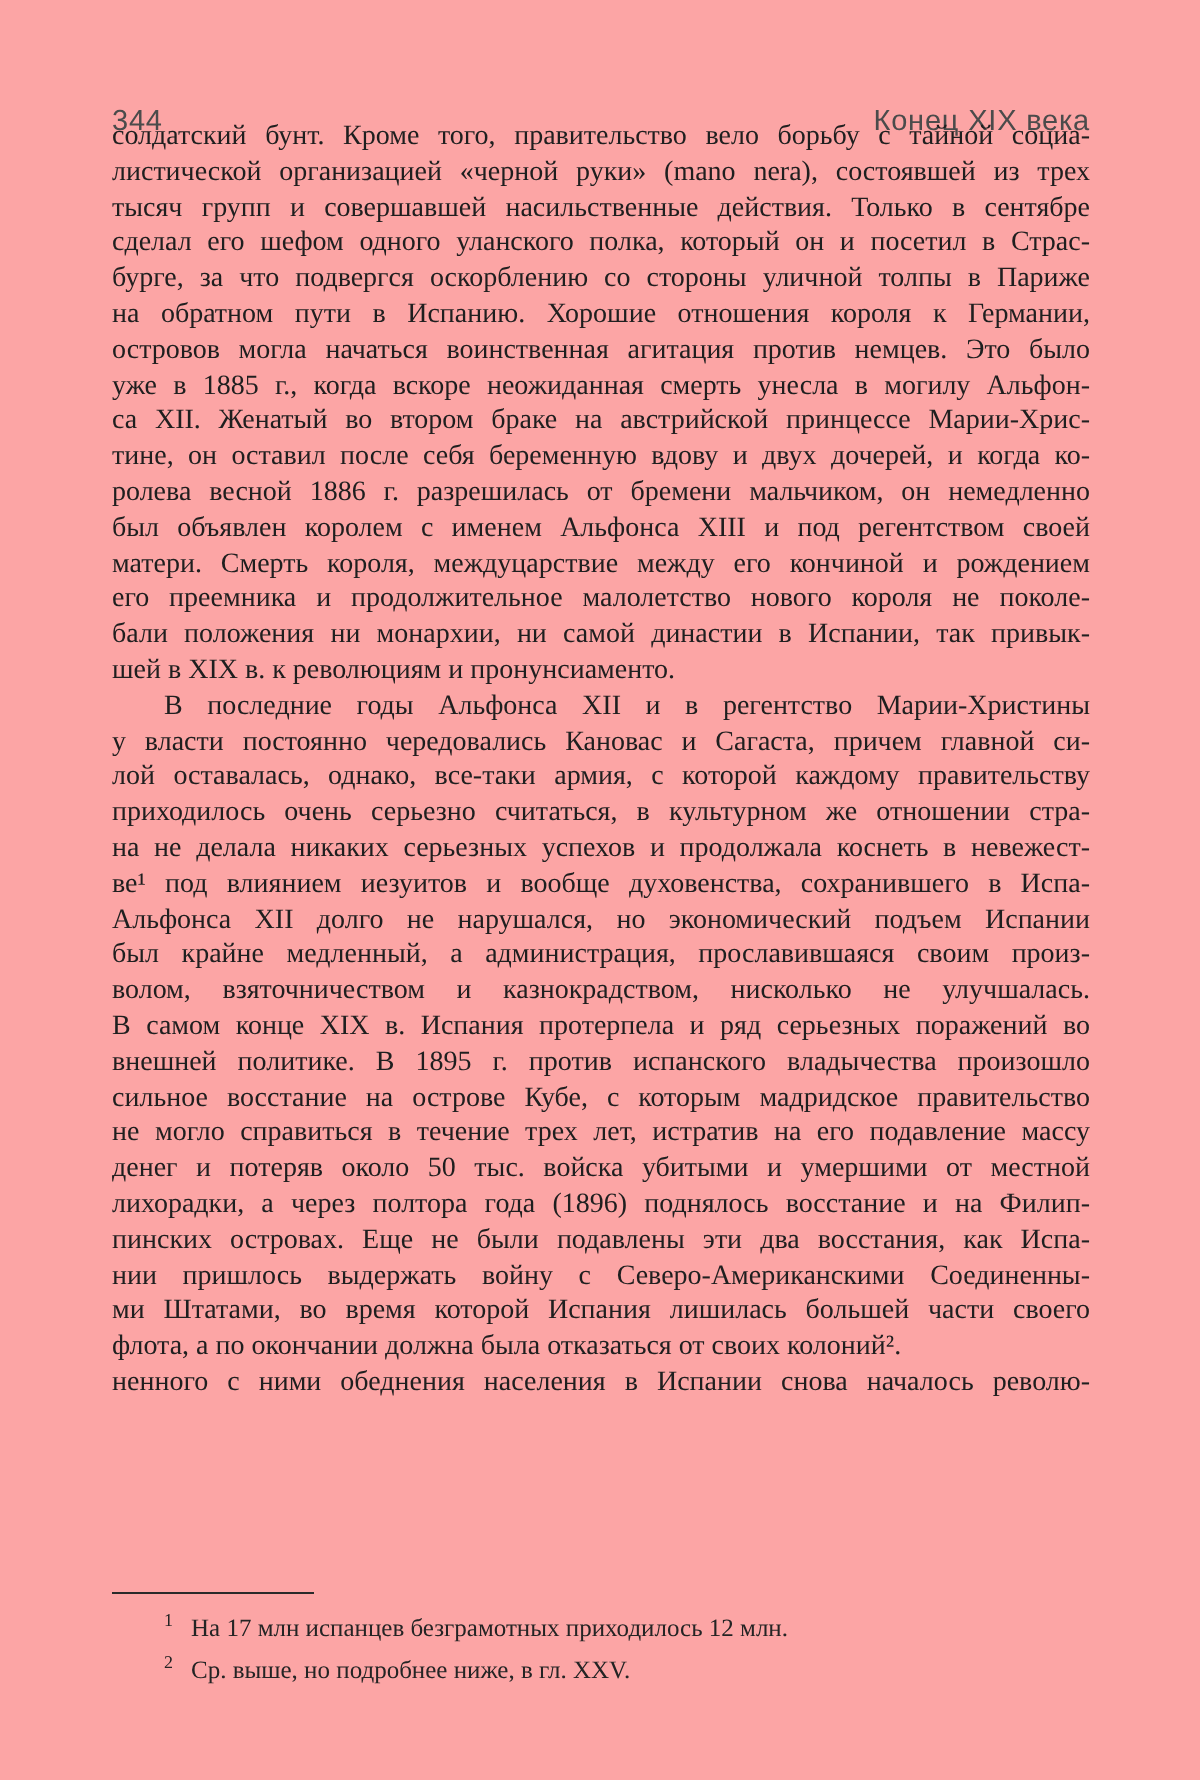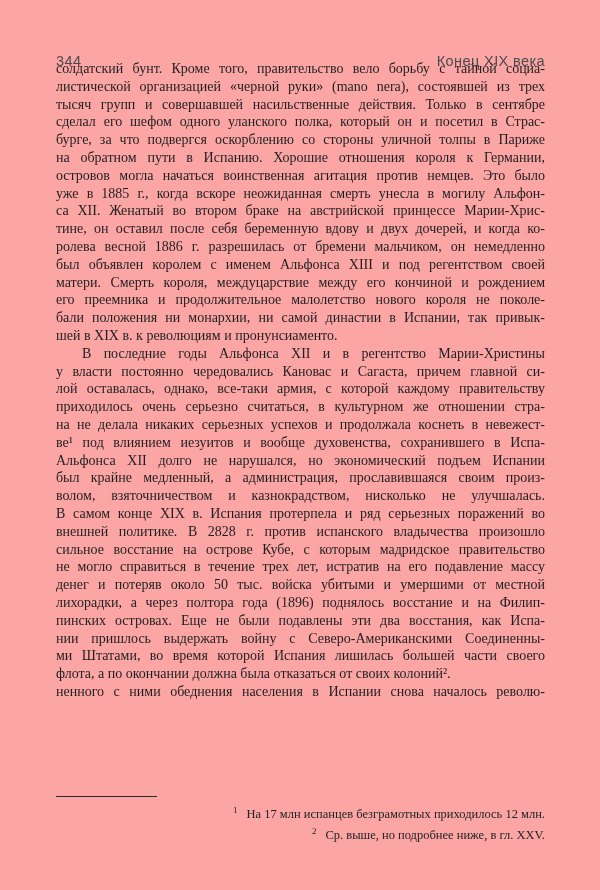--- a/index.html
+++ b/index.html
@@ -48,21 +48,21 @@
   }
   .footnotes {
     position: absolute;
     top: 802px;
     left: 56px;
     width: 489px;
     font-size: 12.5px;
     line-height: 16.5px;
     color: #242424;
   }
-  .footnote { padding-left: 26px; text-align: right; }
+  .footnote { padding-left: 26px; }
   .fn-marker { font-size: 9px; margin-right: 9px; }
 </style>
 </head>
 <body>
 
 <div class="page">
 
   <div class="header">
     <span class="pagenum">344</span>
     <span class="running">Конец XIX века</span>
@@ -91,21 +91,21 @@
         <div class="line indent">В последние годы Альфонса XII и в регентство Марии-Христины</div>
         <div class="line">у власти постоянно чередовались Кановас и Сагаста, причем главной си-</div>
         <div class="line">лой оставалась, однако, все-таки армия, с которой каждому правительству</div>
         <div class="line">приходилось очень серьезно считаться, в культурном же отношении стра-</div>
         <div class="line">на не делала никаких серьезных успехов и продолжала коснеть в невежест-</div>
         <div class="line">ве¹ под влиянием иезуитов и вообще духовенства, сохранившего в Испа-</div>
         <div class="line">Альфонса XII долго не нарушался, но экономический подъем Испании</div>
         <div class="line">был крайне медленный, а администрация, прославившаяся своим произ-</div>
         <div class="line">волом, взяточничеством и казнокрадством, нисколько не улучшалась.</div>
         <div class="line">В самом конце XIX в. Испания протерпела и ряд серьезных поражений во</div>
-        <div class="line">внешней политике. В 2828 г. против испанского владычества произошло</div>
+        <div class="line">внешней политике. В 1895 г. против испанского владычества произошло</div>
         <div class="line">сильное восстание на острове Кубе, с которым мадридское правительство</div>
         <div class="line">не могло справиться в течение трех лет, истратив на его подавление массу</div>
         <div class="line">денег и потеряв около 50 тыс. войска убитыми и умершими от местной</div>
         <div class="line">лихорадки, а через полтора года (1896) поднялось восстание и на Филип-</div>
         <div class="line">пинских островах. Еще не были подавлены эти два восстания, как Испа-</div>
         <div class="line">нии пришлось выдержать войну с Северо-Американскими Соединенны-</div>
         <div class="line">ми Штатами, во время которой Испания лишилась большей части своего</div>
         <div class="line flush">флота, а по окончании должна была отказаться от своих колоний².</div>
       </div>
       <div>

